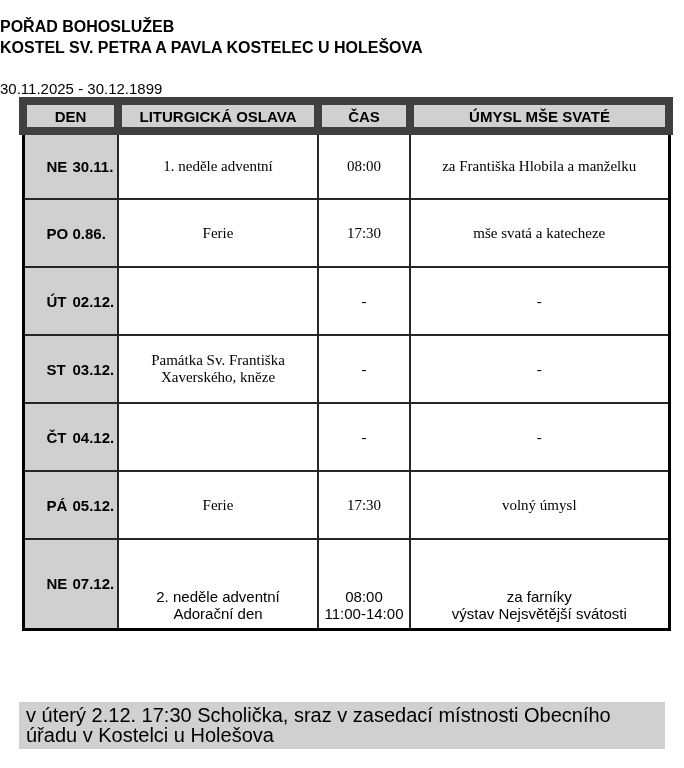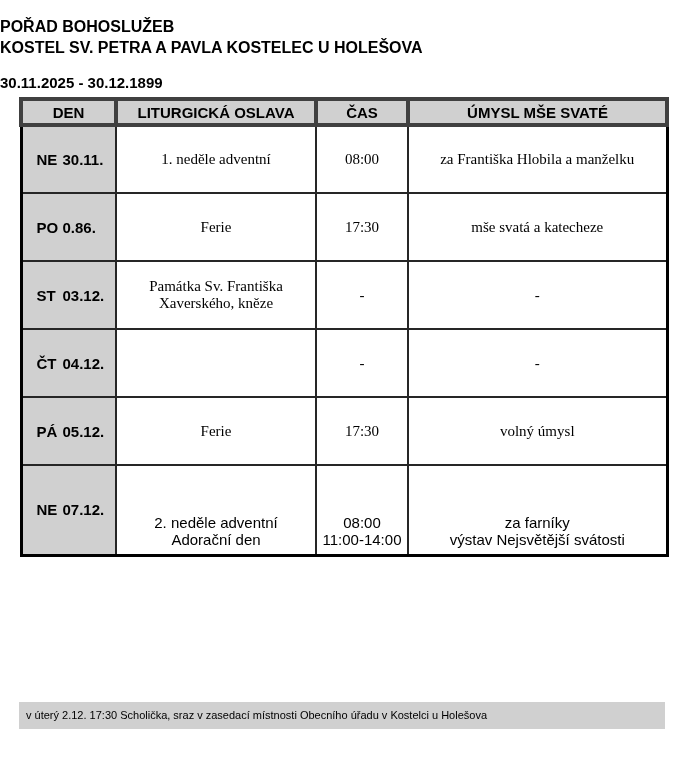--- a/index.html
+++ b/index.html
@@ -22,79 +22,79 @@
     width: 684px;
     text-align: left;
   }
   .title-line {
     font-size: 16px;
     font-weight: bold;
     line-height: 21px;
   }
   .date-line {
     font-size: 15px;
-    font-weight: bold;
+    font-weight: normal;
     line-height: 21px;
-    margin-top: 14px;
+    margin-top: 20px;
   }
   table.schedule {
     position: absolute;
     top: 97px;
     left: 19px;
     border-collapse: collapse;
     table-layout: fixed;
     border: 3px solid #000000;
   }
   col.c-den   { width: 95px;  }
   col.c-lit   { width: 200px; }
   col.c-cas   { width: 92px;  }
   col.c-umysl { width: 259px; }
   th {
     height: 20px;
     background: #d0d0d0;
-    border: 4px solid #404040;
+    border: 8px solid #404040;
     font-size: 15px;
     font-weight: bold;
     text-align: center;
     padding: 1px 2px;
   }
   td {
     border: 2px solid #262626;
     font-size: 15px;
     vertical-align: middle;
     padding: 0;
   }
   tr.r      { height: 68px; }
   tr.r-last { height: 90px; }
   td.day {
     background: #d0d0d0;
     font-weight: bold;
     text-align: left;
-    padding-left: 14px;
+    padding-left: 22px;
   }
   .dow { display: inline-block; width: 26px; }
   td.center { text-align: center; }
   td.center .wrap { padding: 2px 4px; font-family: Liberation Serif, serif; }
   .stack {
     height: 84px;
     box-sizing: border-box;
     display: flex;
     flex-direction: column;
     justify-content: flex-end;
     align-items: center;
     padding: 24px 2px 4px 2px;
   }
   .footer-note {
     position: absolute;
     top: 702px;
     left: 19px;
     width: 646px;
     box-sizing: border-box;
     background: #d0d0d0;
-    font-size: 11px;
+    font-size: 20px;
     line-height: 20px;
     padding: 3px 8px 4px 7px;
   }
 </style>
 </head>
 <body>
 
 <div class="titles">
   <div class="title-line">POŘAD BOHOSLUŽEB</div>
   <div class="title-line">KOSTEL SV. PETRA A PAVLA KOSTELEC U HOLEŠOVA</div>
@@ -135,20 +135,32 @@
           <div class="wrap">Ferie</div>
         </td>
     <td class="center">
           <div class="wrap">17:30</div>
         </td>
     <td class="center">
           <div class="wrap">mše svatá a katecheze</div>
         </td>
   </tr>
 
+  <tr class="r">
+    <td class="day"><span class="dow">ÚT</span><span>02.12.</span></td>
+    <td class="center">
+          <div class="wrap"></div>
+        </td>
+    <td class="center">
+          <div class="wrap">-</div>
+        </td>
+    <td class="center">
+          <div class="wrap">-</div>
+        </td>
+  </tr>
 
   <tr class="r">
     <td class="day"><span class="dow">ST</span><span>03.12.</span></td>
     <td class="center">
           <div class="wrap">Památka Sv. Františka Xaverského, kněze</div>
         </td>
     <td class="center">
           <div class="wrap">-</div>
         </td>
     <td class="center">

